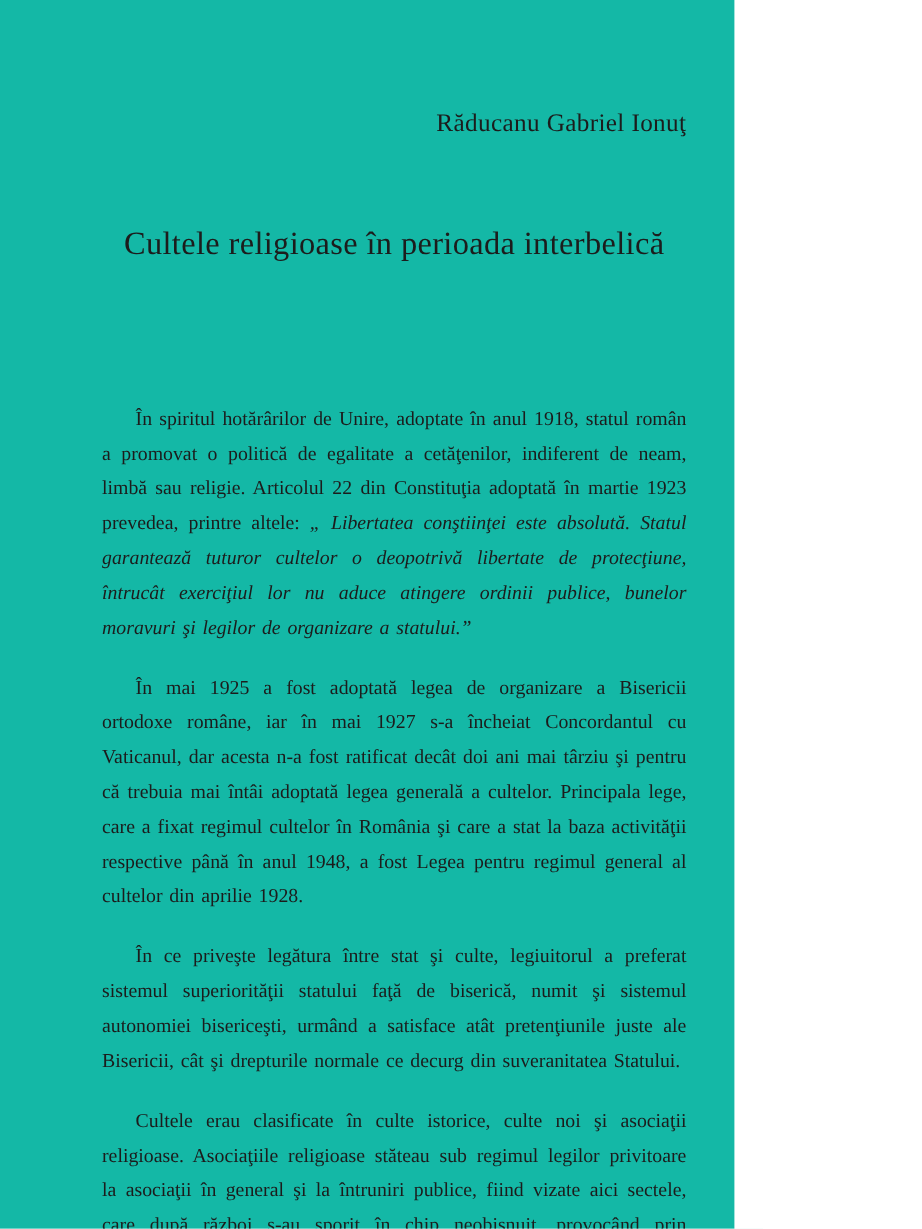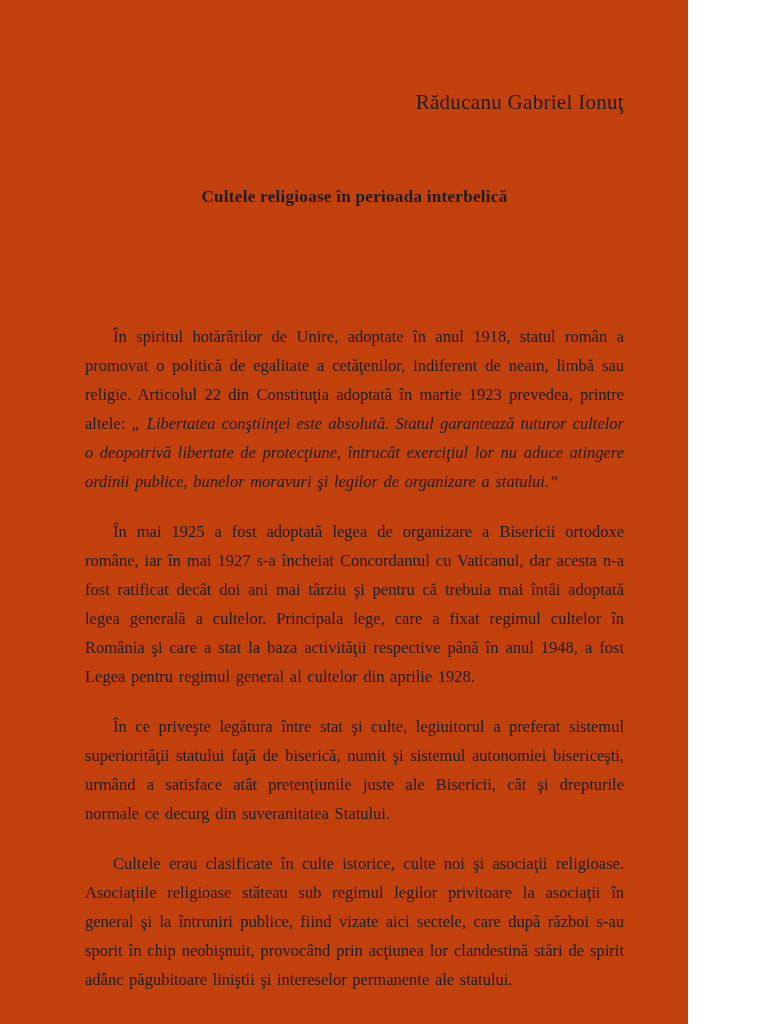--- a/index.html
+++ b/index.html
@@ -2,40 +2,40 @@
 <html><head>
 <meta charset="utf-8">
 <style>
   html, body {
     margin: 0;
     padding: 0;
     background: #ffffff;
   }
   .page {
     position: relative;
-    width: 688px;
+    width: 612px;
     height: 1024px;
-    background: #c2410c;
+    background: #14b8a6;
     box-sizing: border-box;
-    padding: 90px 64px 0 85px;
+    padding: 90px 40px 0 85px;
     font-family: "Liberation Serif", "DejaVu Serif", serif;
     color: #1c1c1c;
     overflow: hidden;
   }
   .author {
     text-align: right;
     font-size: 21px;
     letter-spacing: 0.3px;
     line-height: 1.2;
   }
   .doc-title {
     margin: 72px 0 0 0;
     text-align: center;
-    font-size: 17px;
-    font-weight: 700;
+    font-size: 27px;
+    font-weight: 400;
     letter-spacing: 0.3px;
     line-height: 1.2;
   }
   .body-text {
     margin-top: 114px;
   }
   .para {
     margin: 0 0 21px 0;
     font-size: 16.5px;
     line-height: 29px;

